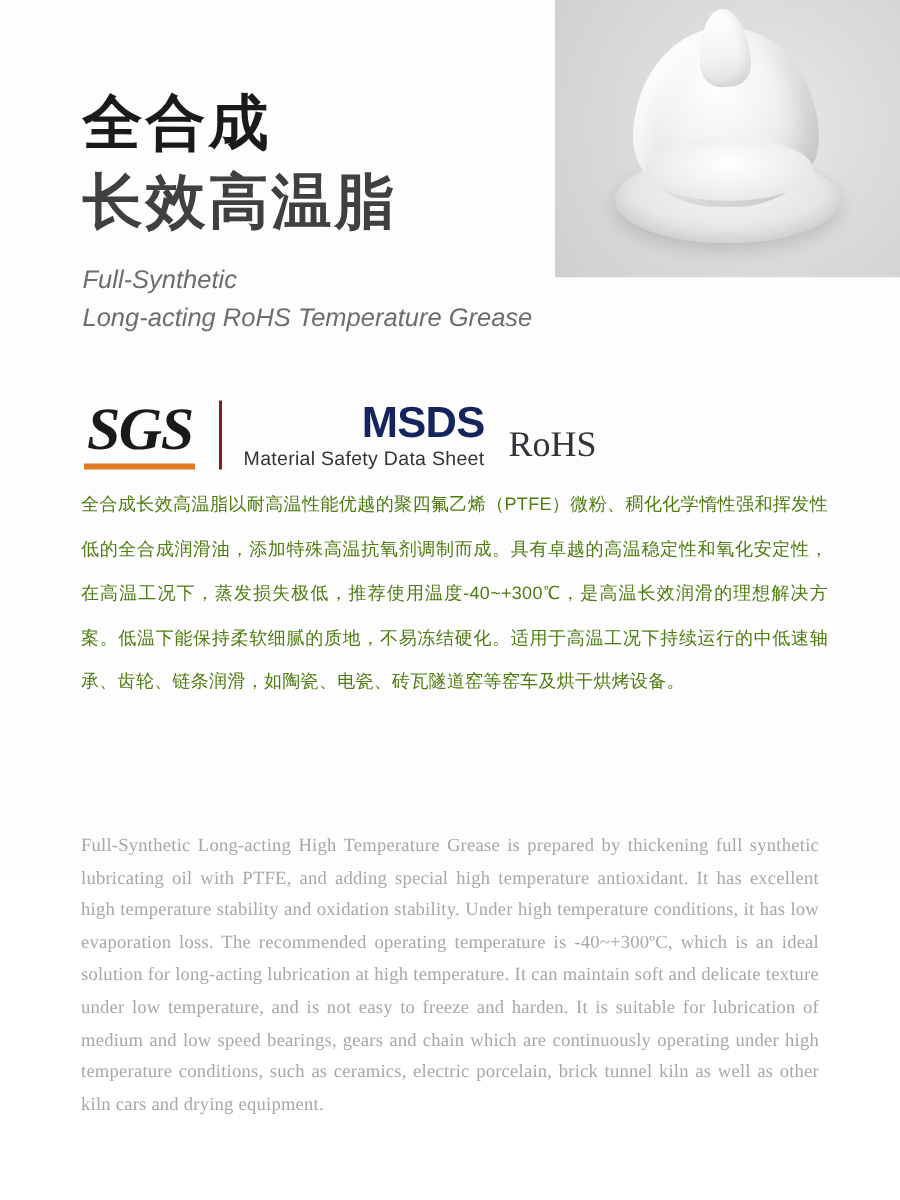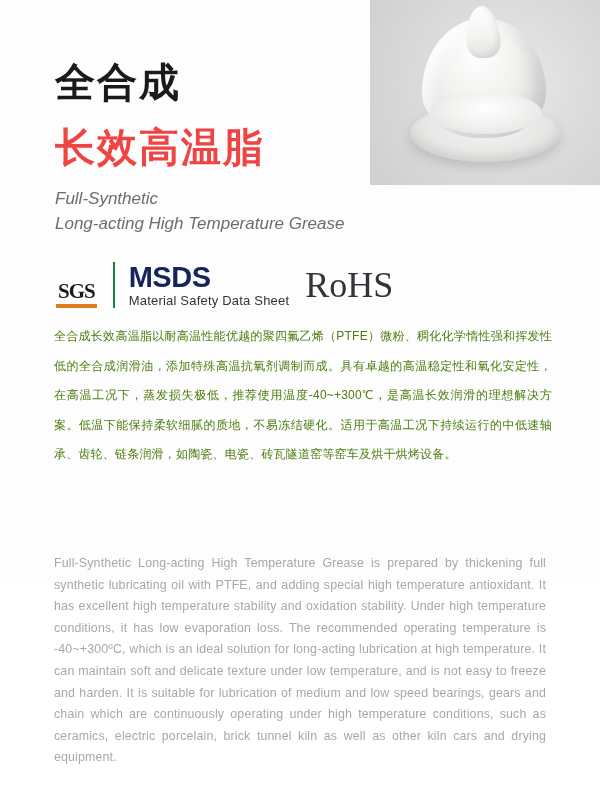--- a/index.html
+++ b/index.html
@@ -87,23 +87,23 @@
     font-size: 40px;
     line-height: 48px;
     font-weight: bold;
     color: #1a1a1a;
     letter-spacing: 2px;
   }
   .title-cn-2 {
     font-size: 40px;
     line-height: 50px;
     font-weight: bold;
-    color: #ef4444;
+    color: #404040;
     letter-spacing: 2px;
-    margin-top: 16px;
+    margin-top: 4px;
   }
   .title-en {
     margin-top: 14px;
     font-size: 17px;
     line-height: 25px;
     font-style: italic;
     color: #6d6d6d;
     font-family: "Liberation Sans", sans-serif;
   }
 
@@ -114,56 +114,57 @@
     top: 262px;
     display: flex;
     align-items: flex-end;
     gap: 16px;
   }
   .sgs {
     display: inline-block;
     position: relative;
     font-family: "Liberation Serif", serif;
     font-weight: bold;
-    font-size: 21px;
+    font-size: 40px;
     letter-spacing: -1px;
     color: #1a1a1a;
     padding: 0 2px 4px 2px;
+    font-style: italic;
   }
   .sgs .sgs-bar {
     position: absolute;
     left: 0;
     right: 0;
     bottom: 0;
     height: 4px;
     background: #e07b20;
   }
   .msds {
     display: inline-block;
-    text-align: left;
+    text-align: right;
     padding-left: 14px;
-    border-left: 2px solid #15803d;
+    border-left: 2px solid #7f1d1d;
   }
   .msds-main {
     font-family: "Liberation Sans", sans-serif;
     font-weight: bold;
     font-size: 29px;
     letter-spacing: -0.5px;
     color: #14245c;
     line-height: 30px;
   }
   .msds-sub {
     font-size: 13px;
     color: #33333a;
     letter-spacing: 0.2px;
     margin-top: 1px;
   }
   .rohs {
     font-family: "Liberation Serif", serif;
-    font-size: 36px;
+    font-size: 24px;
     color: #33333a;
     letter-spacing: 0px;
     padding-bottom: 2px;
   }
 
   
   .body-cn {
     position: absolute;
     left: 54px;
     top: 322px;
@@ -179,41 +180,42 @@
   .body-en {
     position: absolute;
     left: 54px;
     top: 553px;
     width: 492px;
     font-size: 12.4px;
     line-height: 21.6px;
     color: #a9a8a6;
     text-align: justify;
     letter-spacing: 0.15px;
+    font-family: Liberation Serif, serif;
   }
 </style>
 </head>
 <body>
 
 <div class="page">
 
   <div class="product-photo">
     <div class="photo-bg"></div>
     <div class="grease-ring"></div>
     <div class="grease-cone"></div>
     <div class="grease-ring2"></div>
     <div class="grease-tip"></div>
   </div>
 
   <div class="title-block">
     <div class="title-cn-1">全合成</div>
     <div class="title-cn-2">长效高温脂</div>
     <div class="title-en">
       <div>Full-Synthetic</div>
-      <div>Long-acting High Temperature Grease</div>
+      <div>Long-acting RoHS Temperature Grease</div>
     </div>
   </div>
 
   <div class="certs">
     <div class="sgs">
       <span>SGS</span>
       <span class="sgs-bar"></span>
     </div>
     <div class="msds">
       <div class="msds-main">MSDS</div>

